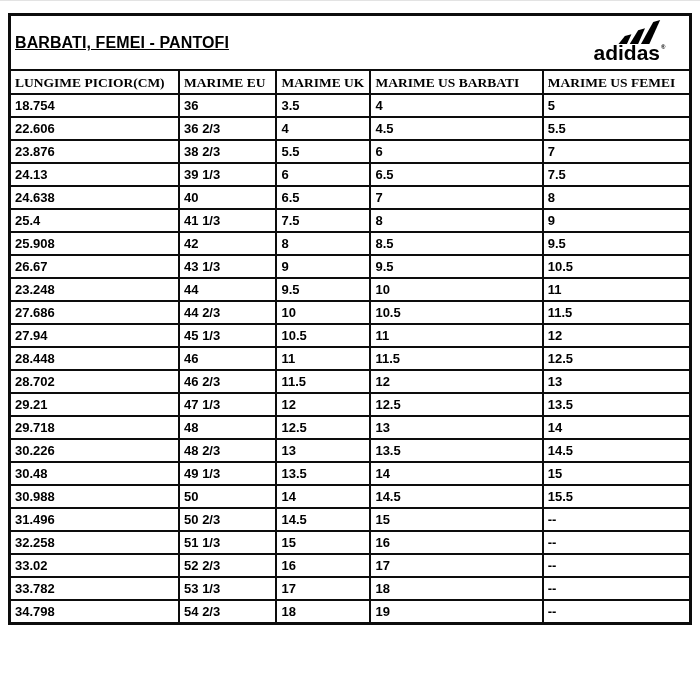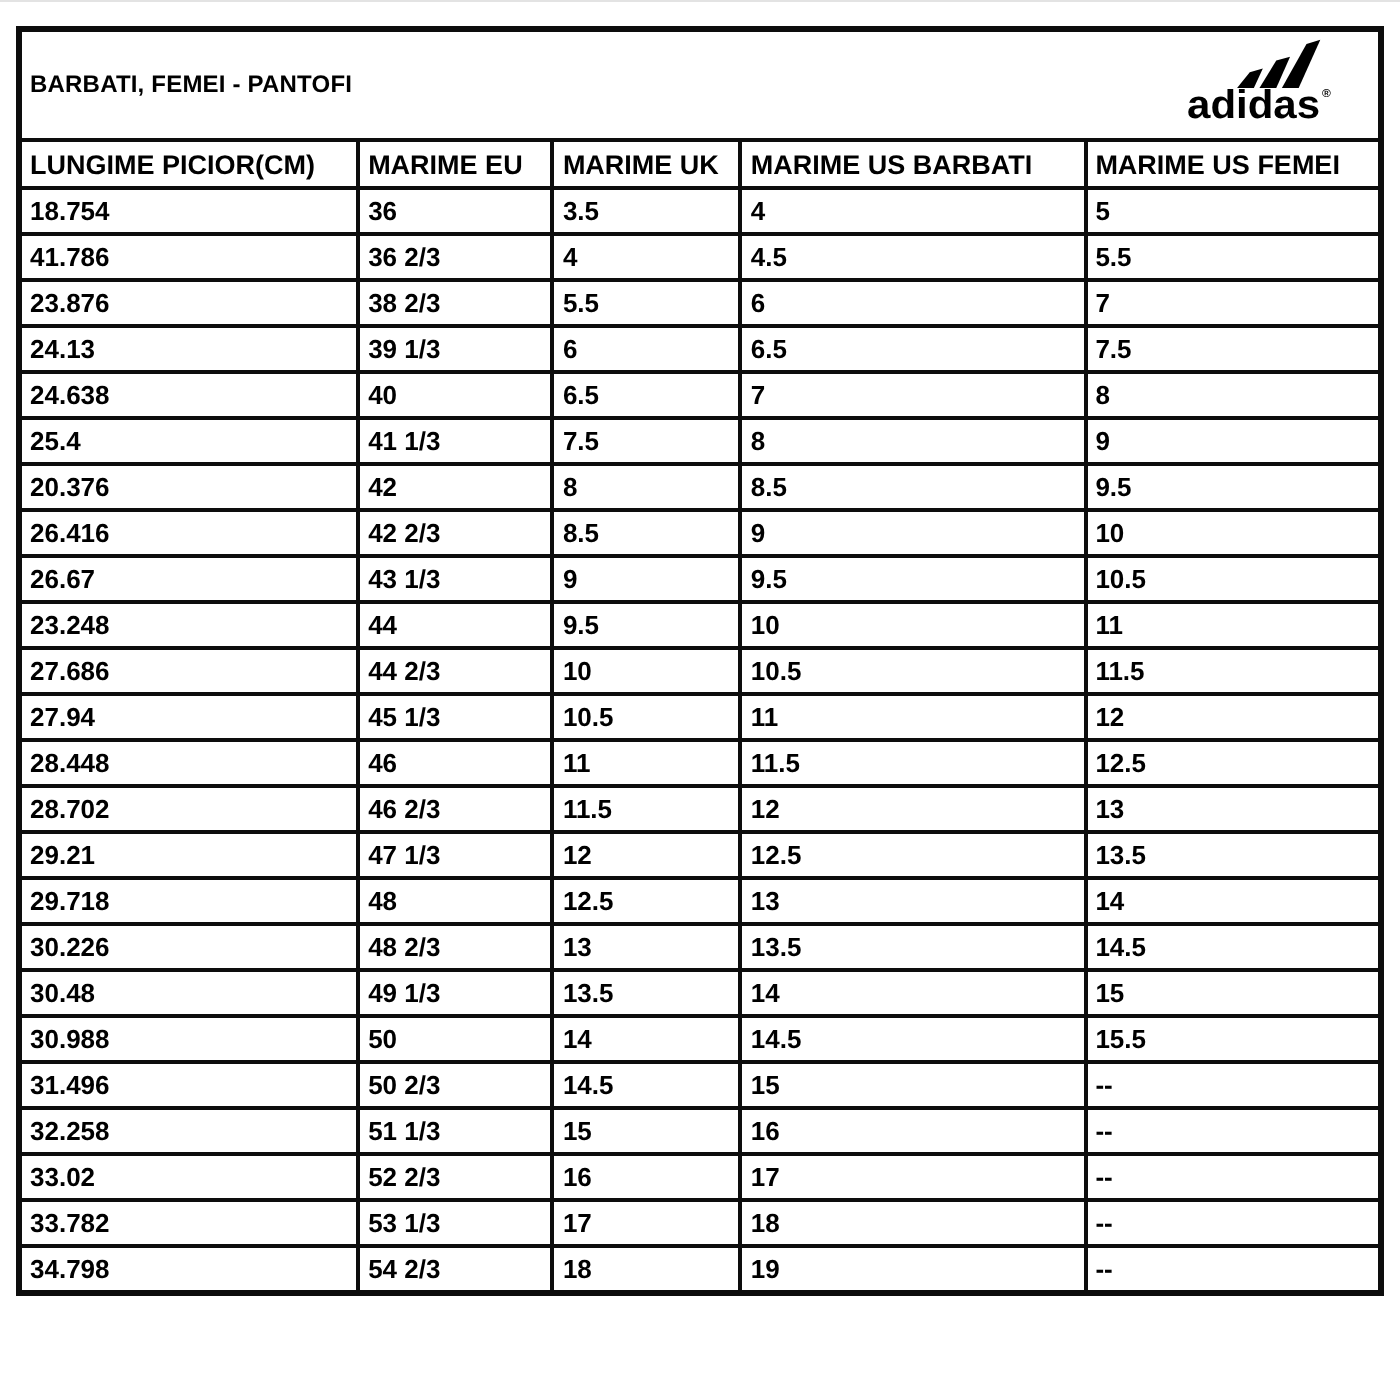--- a/index.html
+++ b/index.html
@@ -47,26 +47,28 @@
     height: 46px;
     padding: 2px 6px 2px 4px;
   }
   .title-flex {
     display: flex;
     align-items: center;
     justify-content: space-between;
     width: 100%;
   }
   .doc-title {
-    font-size: 12px;
+    font-size: 16px;
     letter-spacing: 0.1px;
+    text-decoration: underline;
   }
   tr.header-row th {
     height: 24px;
     font-size: 13.5px;
+    font-family: Liberation Serif, serif;
   }
   tbody td {
     height: 21px;
   }
 
   
   .brand-logo {
     display: flex;
     flex-direction: column;
     align-items: center;
@@ -135,21 +137,21 @@
     </thead>
     <tbody>
         <tr>
           <td>18.754</td>
           <td>36</td>
           <td>3.5</td>
           <td>4</td>
           <td>5</td>
         </tr>
         <tr>
-          <td>41.786</td>
+          <td>22.606</td>
           <td>36 2/3</td>
           <td>4</td>
           <td>4.5</td>
           <td>5.5</td>
         </tr>
         <tr>
           <td>23.876</td>
           <td>38 2/3</td>
           <td>5.5</td>
           <td>6</td>
@@ -170,32 +172,25 @@
           <td>8</td>
         </tr>
         <tr>
           <td>25.4</td>
           <td>41 1/3</td>
           <td>7.5</td>
           <td>8</td>
           <td>9</td>
         </tr>
         <tr>
-          <td>20.376</td>
+          <td>25.908</td>
           <td>42</td>
           <td>8</td>
           <td>8.5</td>
           <td>9.5</td>
-        </tr>
-        <tr>
-          <td>26.416</td>
-          <td>42 2/3</td>
-          <td>8.5</td>
-          <td>9</td>
-          <td>10</td>
         </tr>
         <tr>
           <td>26.67</td>
           <td>43 1/3</td>
           <td>9</td>
           <td>9.5</td>
           <td>10.5</td>
         </tr>
         <tr>
           <td>23.248</td>

